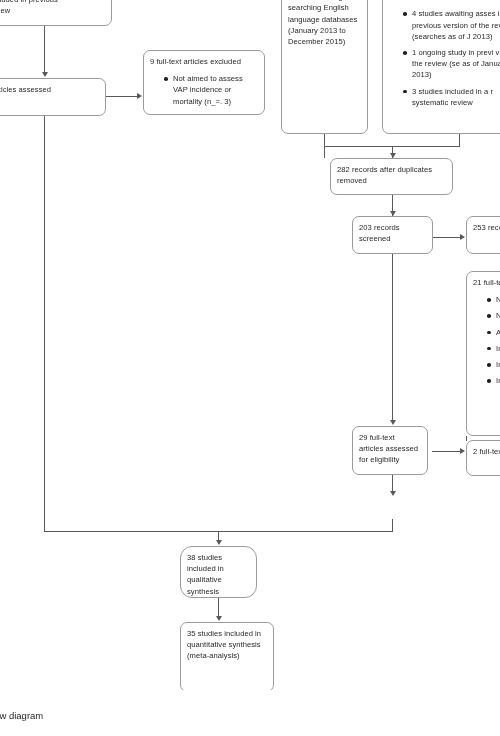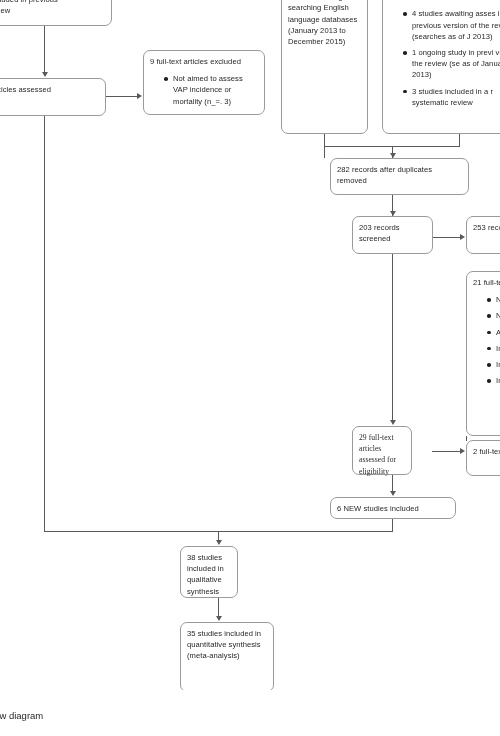--- a/index.html
+++ b/index.html
@@ -152,21 +152,21 @@
 
   <div class="box" style="left:382px; top:-26px; width:155px; height:160px;">
     <p>8 additional records identified through other sources</p>
     <ul>
       <li>4 studies awaiting asses in previous version of the review (searches as of J 2013)</li>
       <li>1 ongoing study in previ version of the review (se as of January 2013)</li>
       <li>3 studies included in a r systematic review</li>
     </ul>
   </div>
 
-  <div class="box" style="left:330px; top:158px; width:139px; height:37px;">
+  <div class="box" style="left:330px; top:158px; width:123px; height:37px;">
     <p>282 records after duplicates removed</p>
   </div>
 
   <div class="box" style="left:352px; top:216px; width:81px; height:38px;">
     <p>203 records screened</p>
   </div>
 
   <div class="box" style="left:466px; top:216px; width:96px; height:38px;">
     <p>253 reco discarde</p>
   </div>
@@ -180,29 +180,26 @@
       <li>Inte (n </li>
       <li>Inte pre car</li>
       <li>Inte ant</li>
     </ul>
   </div>
 
   <div class="box" style="left:466px; top:440px; width:110px; height:36px;">
     <p>2 full-tex classifica</p>
   </div>
 
-  <div class="box" style="left:352px; top:426px; width:60px; height:49px;font-family:Liberation Serif, serif;">
+  <div class="box" style="left:352px; top:426px; width:76px; height:49px;">
     <p>29 full-text articles assessed for eligibility</p>
   </div>
 
-  <div class="box" style="left:330px; top:497px; width:126px; height:22px;">
-    <p>6 NEW studies included</p>
-  </div>
-
-  <div class="box" style="left:180px; top:546px; width:58px; height:52px;">
+
+  <div class="box" style="left:180px; top:546px; width:77px; height:52px;border-radius:12px;">
     <p>38 studies included in qualitative synthesis</p>
   </div>
 
   <div class="box" style="left:180px; top:622px; width:94px; height:70px;">
     <p>35 studies included in quantitative synthesis (meta-analysis)</p>
   </div>
 
   <div class="vline" style="left:44px; top:26px; height:47px;"></div>
   <div class="arrow-down" style="left:41.5px; top:72px;"></div>
 

